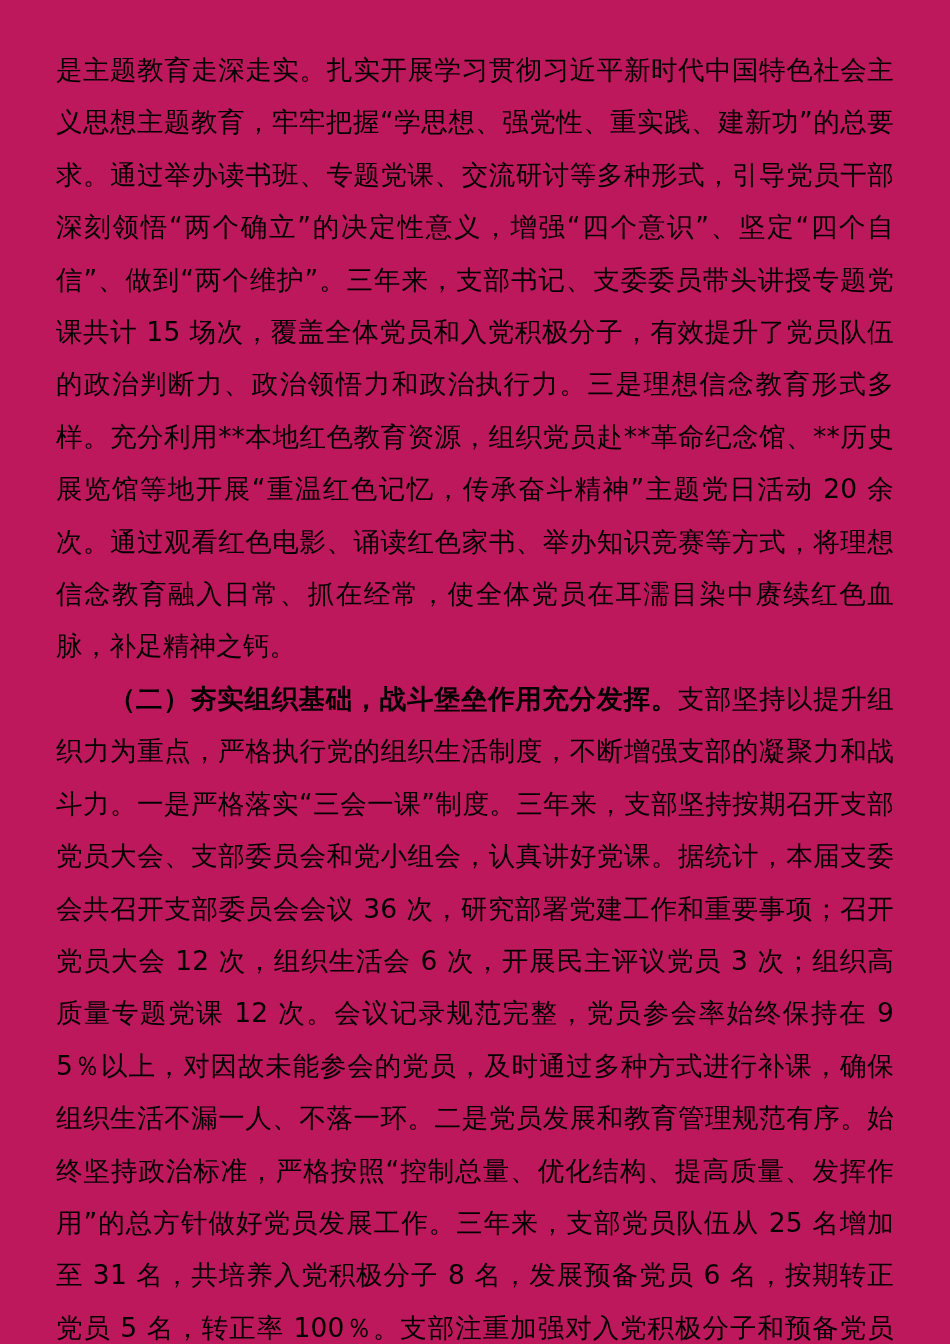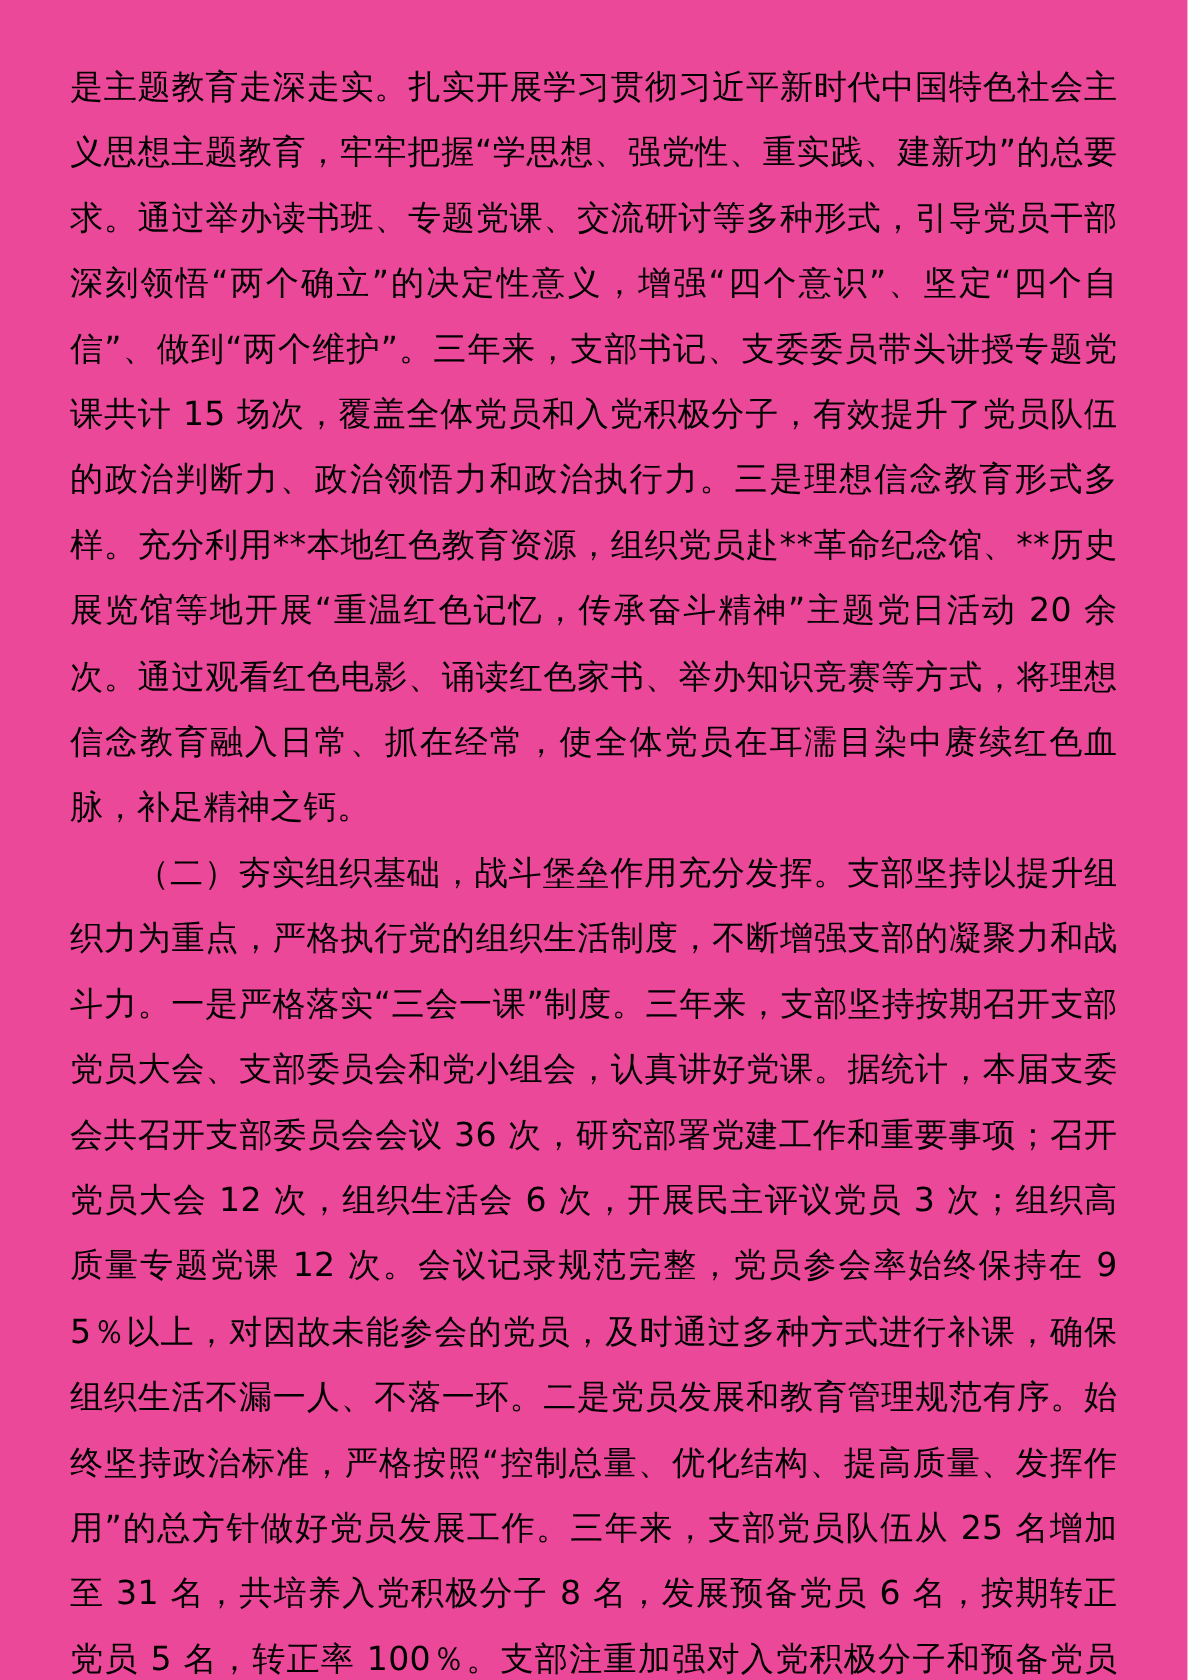--- a/index.html
+++ b/index.html
@@ -5,21 +5,21 @@
 <style>
   html, body {
     margin: 0;
     padding: 0;
     background: #ffffff;
   }
   .page {
     position: relative;
     width: 950px;
     height: 1344px;
-    background: #ec4899;
+    background: #be185d;
     overflow: hidden;
     box-sizing: border-box;
   }
   .doc-body {
     position: absolute;
     left: 56px;
     top: 44px;
     width: 838px;
   }
   .para {
@@ -39,21 +39,21 @@
     text-indent: 0;
   }
   
   .para.indent {
     text-indent: 2em;
   }
   .para + .para {
     margin-top: 0;
   }
   .bold-lead {
-    font-weight: normal;
+    font-weight: bold;
     margin-top: 43px;
   }
 </style>
 </head>
 <body>
 
 <div class="page">
   <div class="doc-body">
 
     <p class="para continued">是主题教育走深走实。扎实开展学习贯彻习近平新时代中国特色社会主义思想主题教育，牢牢把握“学思想、强党性、重实践、建新功”的总要求。通过举办读书班、专题党课、交流研讨等多种形式，引导党员干部深刻领悟“两个确立”的决定性意义，增强“四个意识”、坚定“四个自信”、做到“两个维护”。三年来，支部书记、支委委员带头讲授专题党课共计 15 场次，覆盖全体党员和入党积极分子，有效提升了党员队伍的政治判断力、政治领悟力和政治执行力。三是理想信念教育形式多样。充分利用**本地红色教育资源，组织党员赴**革命纪念馆、**历史展览馆等地开展“重温红色记忆，传承奋斗精神”主题党日活动 20 余次。通过观看红色电影、诵读红色家书、举办知识竞赛等方式，将理想信念教育融入日常、抓在经常，使全体党员在耳濡目染中赓续红色血脉，补足精神之钙。</p>

